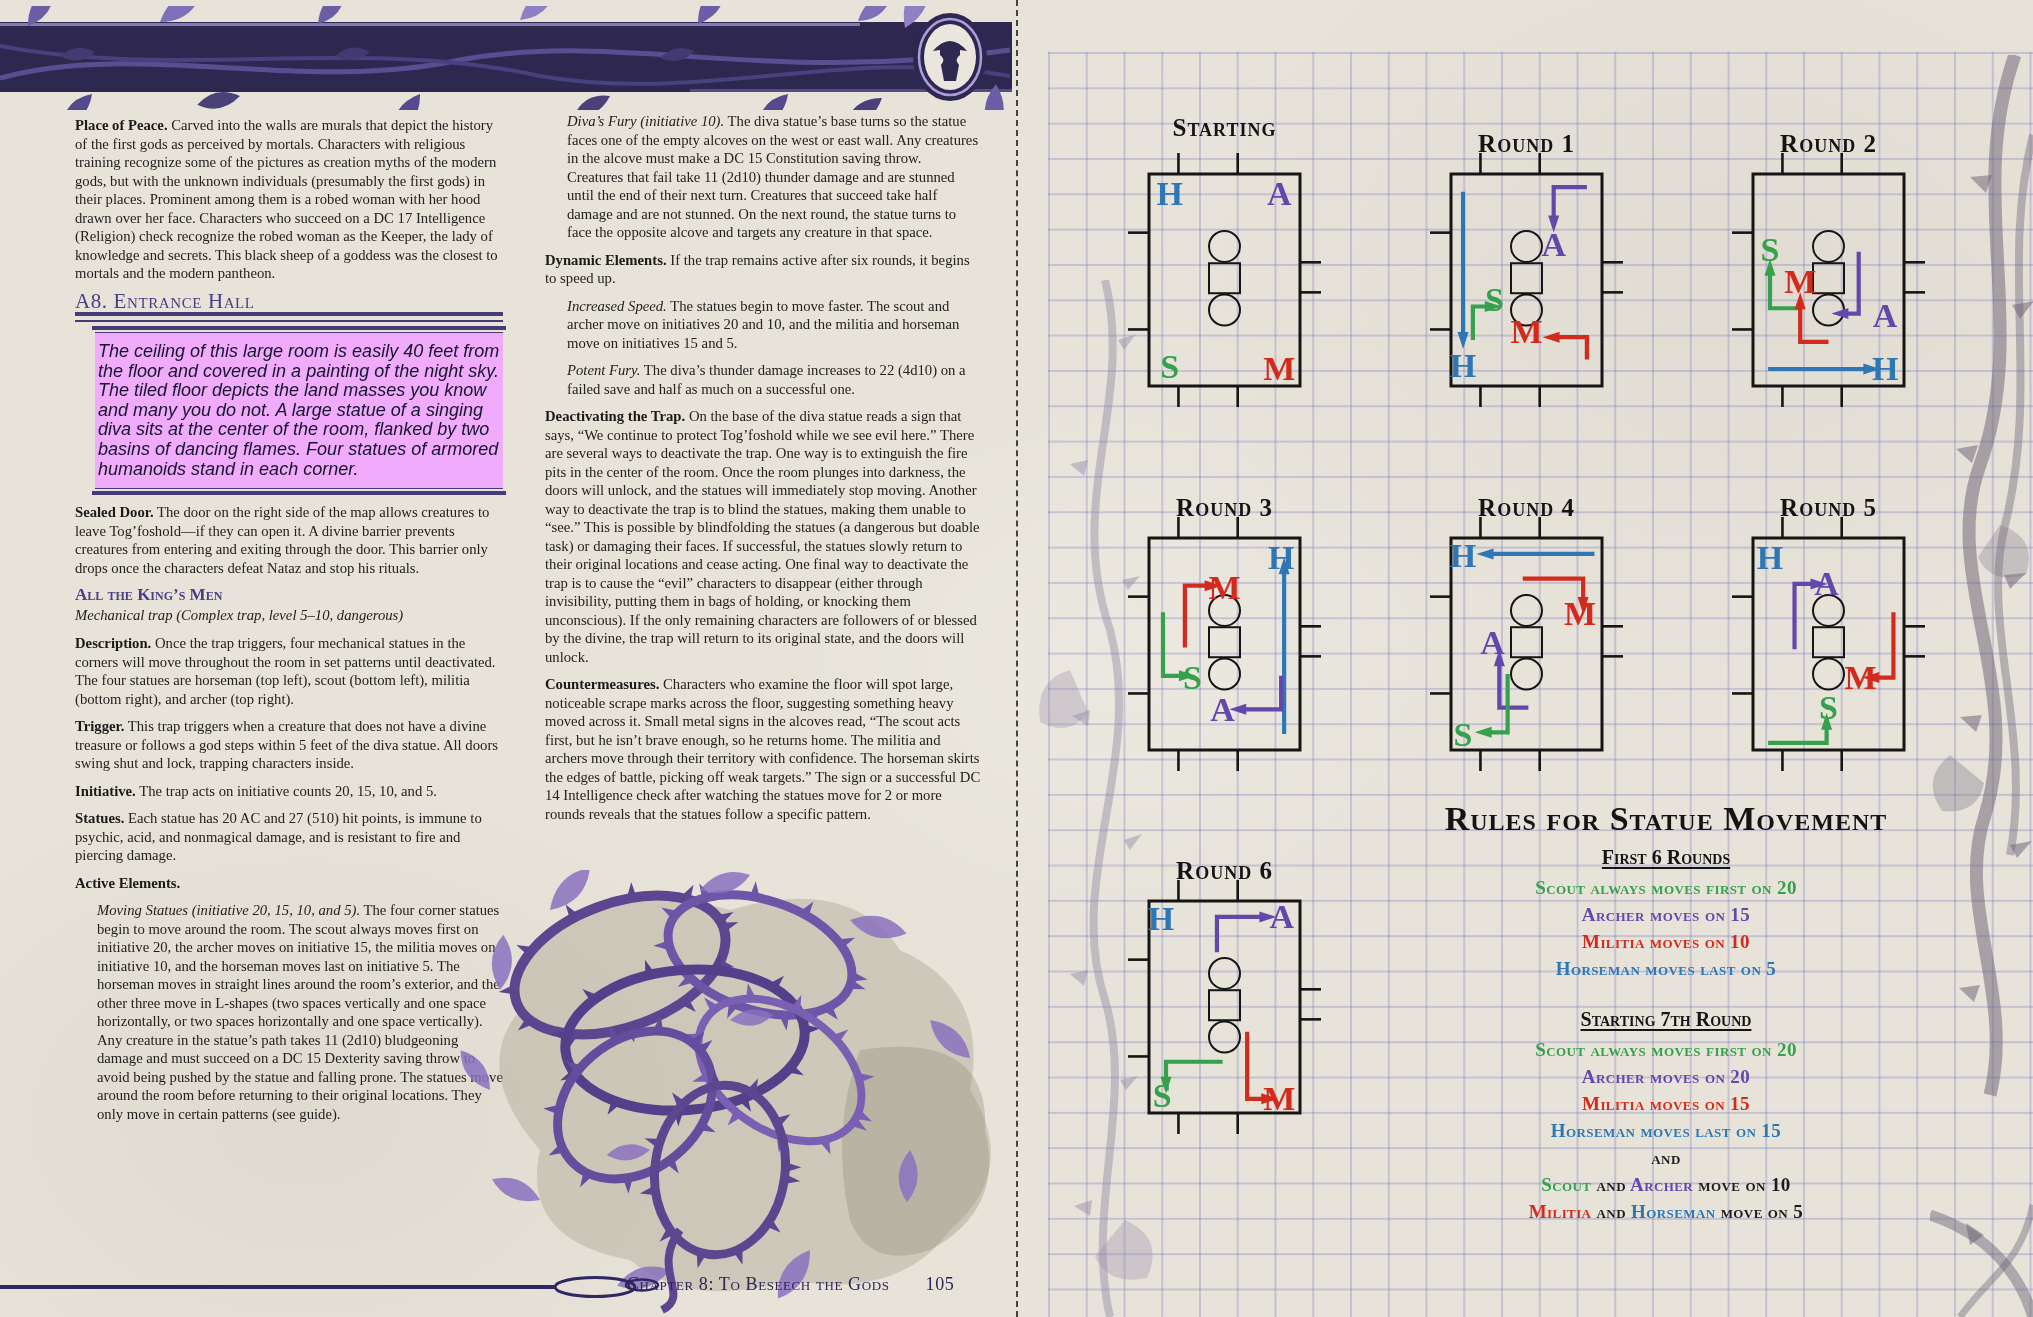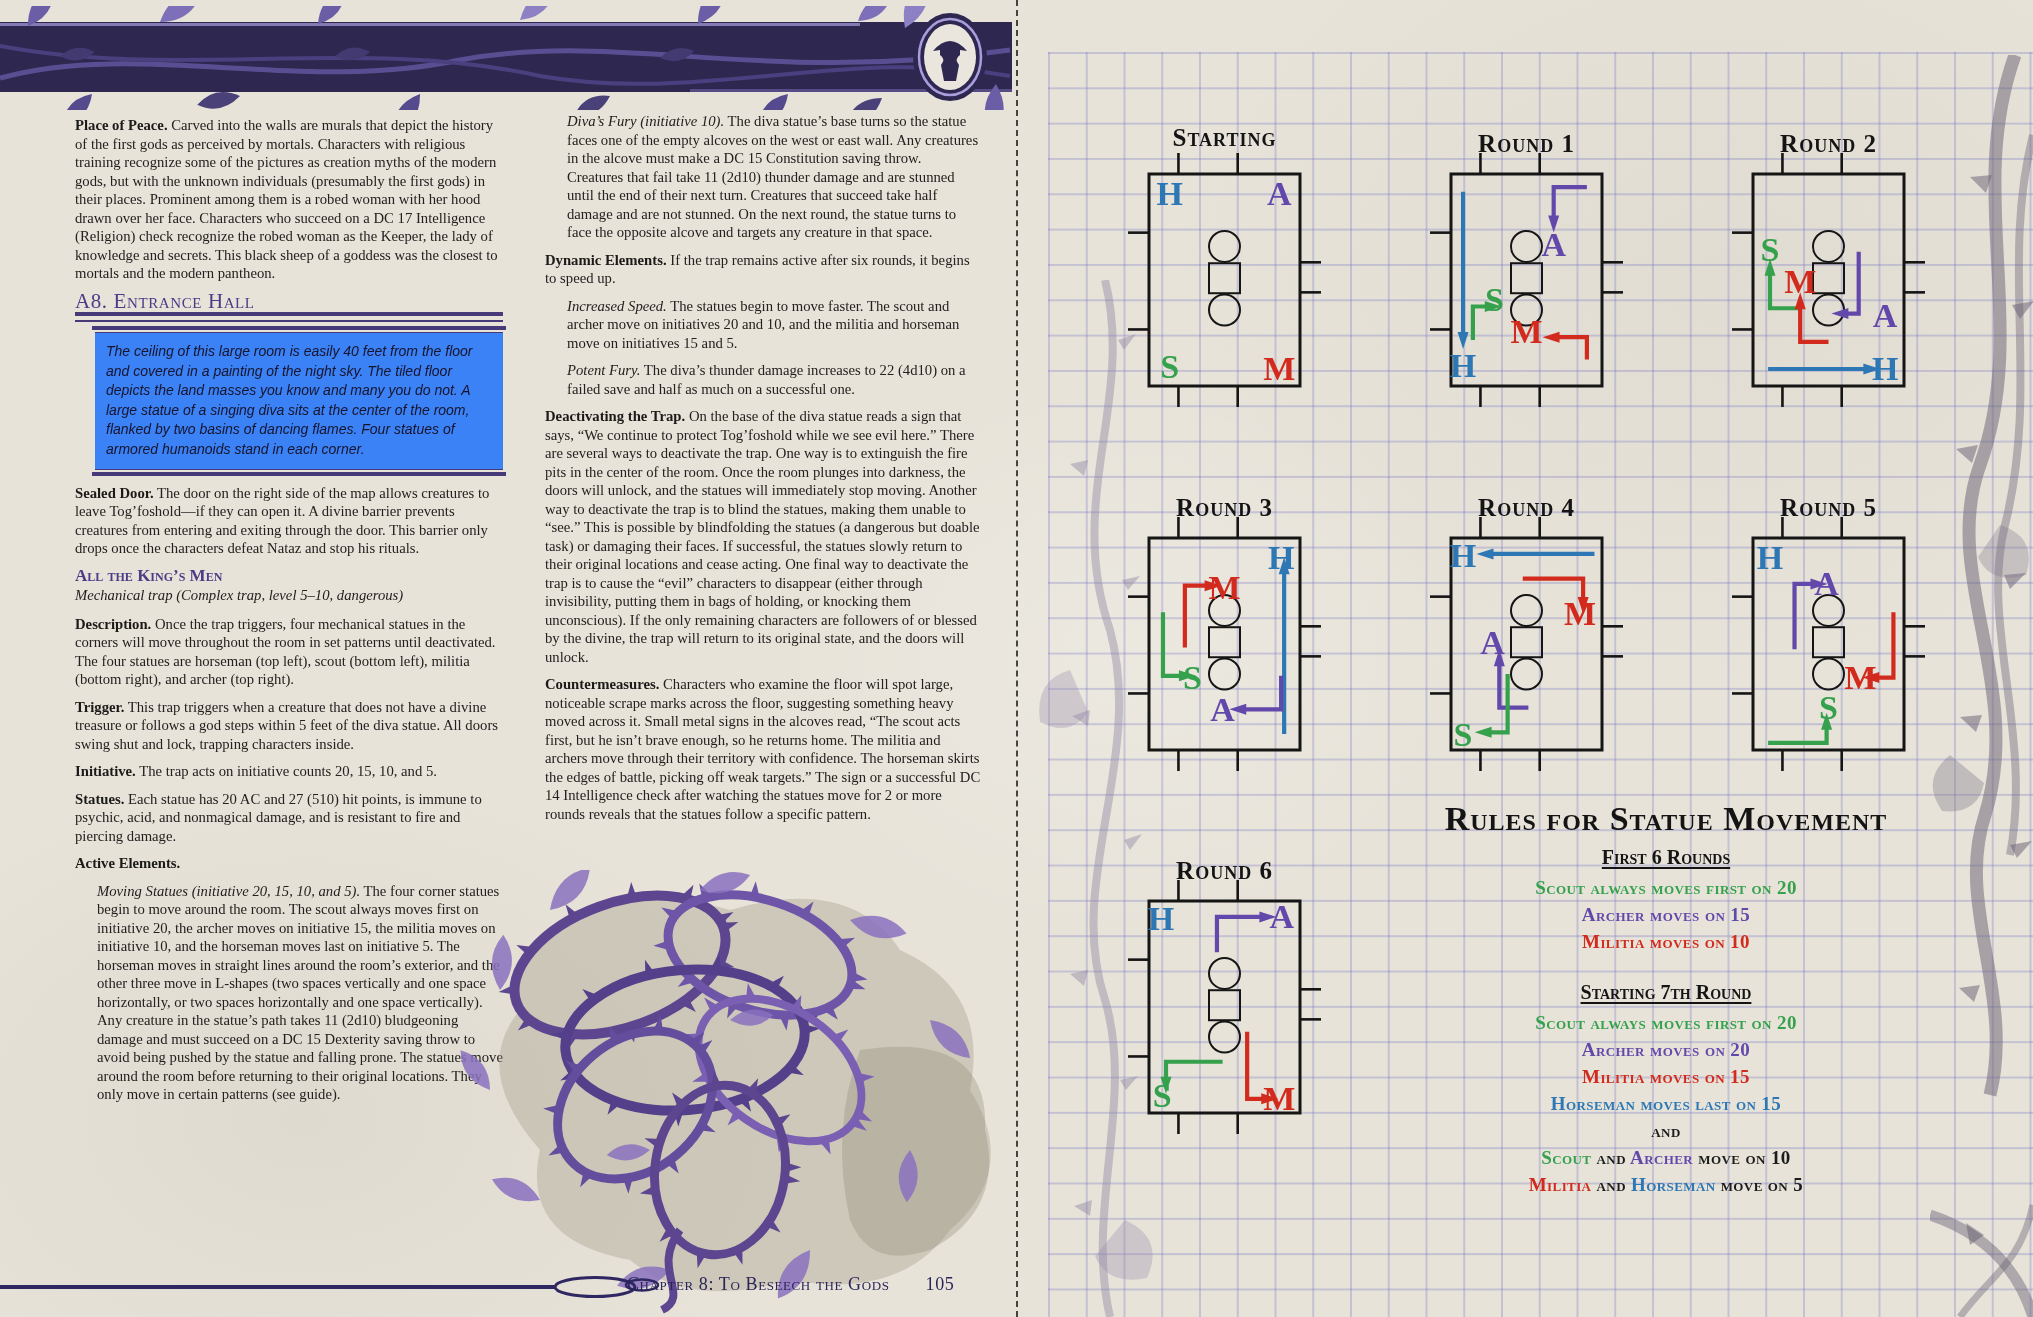--- a/index.html
+++ b/index.html
@@ -18,23 +18,23 @@
   #col2{left:545px;top:112px;width:436px;}
   .para{margin:0 0 9px 0;}
   .para .lead{font-weight:bold;color:#1b1a18;text-align:right;}
   .para.indent{margin-left:22px;}
   .leadi{font-style:italic;}
   .h1{font-variant:small-caps;color:#4a3d85;font-size:21px;letter-spacing:.6px;margin:3px 0 2px;}
   .h1rule{height:4px;border-top:4px solid #463a78;border-bottom:2px solid #463a78;margin:0 0 10px 0;}
   .h2{font-variant:small-caps;color:#4a3d85;font-size:17px;font-weight:bold;margin:2px 0 1px;}
   .trapline{font-style:italic;margin:0 0 10px 0;}
   .readaloud{
-    position:relative;margin:8px 0 14px 20px;background:#3b82f6;
-    padding:9px 11px;font-family:"Liberation Sans",sans-serif;font-style:italic;
-    font-size:14px;line-height:19.6px;color:#17142c;
+    position:relative;margin:8px 0 14px 20px;background:#f0abfc;
+    padding:9px 3px;font-family:"Liberation Sans",sans-serif;font-style:italic;
+    font-size:18px;line-height:19.6px;color:#17142c;
     border-top:1.5px solid #463a78;border-bottom:1.5px solid #463a78;
   }
   .readaloud::before,.readaloud::after{
     content:"";position:absolute;left:-3px;right:-3px;height:4px;background:#463a78;
   }
   .readaloud::before{top:-7px}
   .readaloud::after{bottom:-7px}
   
   .footer-text{
     position:absolute;left:627px;top:1274px;font-variant:small-caps;
@@ -287,36 +287,37 @@
 </div>
 
 <div id="rules">
   <div class="rules-title">Rules for Statue Movement</div>
   <div id="rules-sections">
       <div class="rules-section">
         <div class="rules-heading">First 6 Rounds</div>
         <div class="rules-line"><span style="color: rgb(53, 161, 76);">Scout always moves first on 20</span></div>
         <div class="rules-line"><span style="color: rgb(99, 72, 171);">Archer moves on 15</span></div>
         <div class="rules-line"><span style="color: rgb(210, 43, 29);">Militia moves on 10</span></div>
+        <div class="rules-line"><span style="color: rgb(45, 119, 180);">Horseman moves last on 5</span></div>
       </div>
       <div class="rules-section">
         <div class="rules-heading">Starting 7th Round</div>
         <div class="rules-line"><span style="color: rgb(53, 161, 76);">Scout always moves first on 20</span></div>
         <div class="rules-line"><span style="color: rgb(99, 72, 171);">Archer moves on 20</span></div>
         <div class="rules-line"><span style="color: rgb(210, 43, 29);">Militia moves on 15</span></div>
         <div class="rules-line"><span style="color: rgb(45, 119, 180);">Horseman moves last on 15</span></div>
         <div class="rules-line"><span style="color: rgb(28, 28, 28);">and</span></div>
         <div class="rules-line"><span style="color: rgb(53, 161, 76);">Scout</span><span style="color: rgb(28, 28, 28);"> and </span><span style="color: rgb(99, 72, 171);">Archer</span><span style="color: rgb(28, 28, 28);"> move on 10</span></div>
         <div class="rules-line"><span style="color: rgb(210, 43, 29);">Militia</span><span style="color: rgb(28, 28, 28);"> and </span><span style="color: rgb(45, 119, 180);">Horseman</span><span style="color: rgb(28, 28, 28);"> move on 5</span></div>
       </div>
     </div>
 </div>
 
 <div id="diagram-layer">
-    <div class="diag-title" style="left: 1224.5px; top: 124px;">Starting</div>
+    <div class="diag-title" style="left: 1224.5px; top: 114px;">Starting</div>
     <svg width="205" height="266" viewBox="0 0 205 266" class="diag-svg" style="left: 1122px; top: 147px;">
       <line x1="56.445" y1="27" x2="56.445" y2="6" stroke="#151515" stroke-width="2.6"></line>
       <line x1="115.7125" y1="27" x2="115.7125" y2="6" stroke="#151515" stroke-width="2.6"></line>
       <line x1="56.445" y1="239" x2="56.445" y2="260" stroke="#151515" stroke-width="2.6"></line>
       <line x1="115.7125" y1="239" x2="115.7125" y2="260" stroke="#151515" stroke-width="2.6"></line>
       <line x1="27" y1="85.64779999999999" x2="6" y2="85.64779999999999" stroke="#151515" stroke-width="2.6"></line>
       <line x1="27" y1="182.452" x2="6" y2="182.452" stroke="#151515" stroke-width="2.6"></line>
       <line x1="178" y1="115.32499999999999" x2="199" y2="115.32499999999999" stroke="#151515" stroke-width="2.6"></line>
       <line x1="178" y1="145.3555" x2="199" y2="145.3555" stroke="#151515" stroke-width="2.6"></line>
       <rect x="27" y="27" width="151" height="212" fill="none" stroke="#151515" stroke-width="3"></rect>

